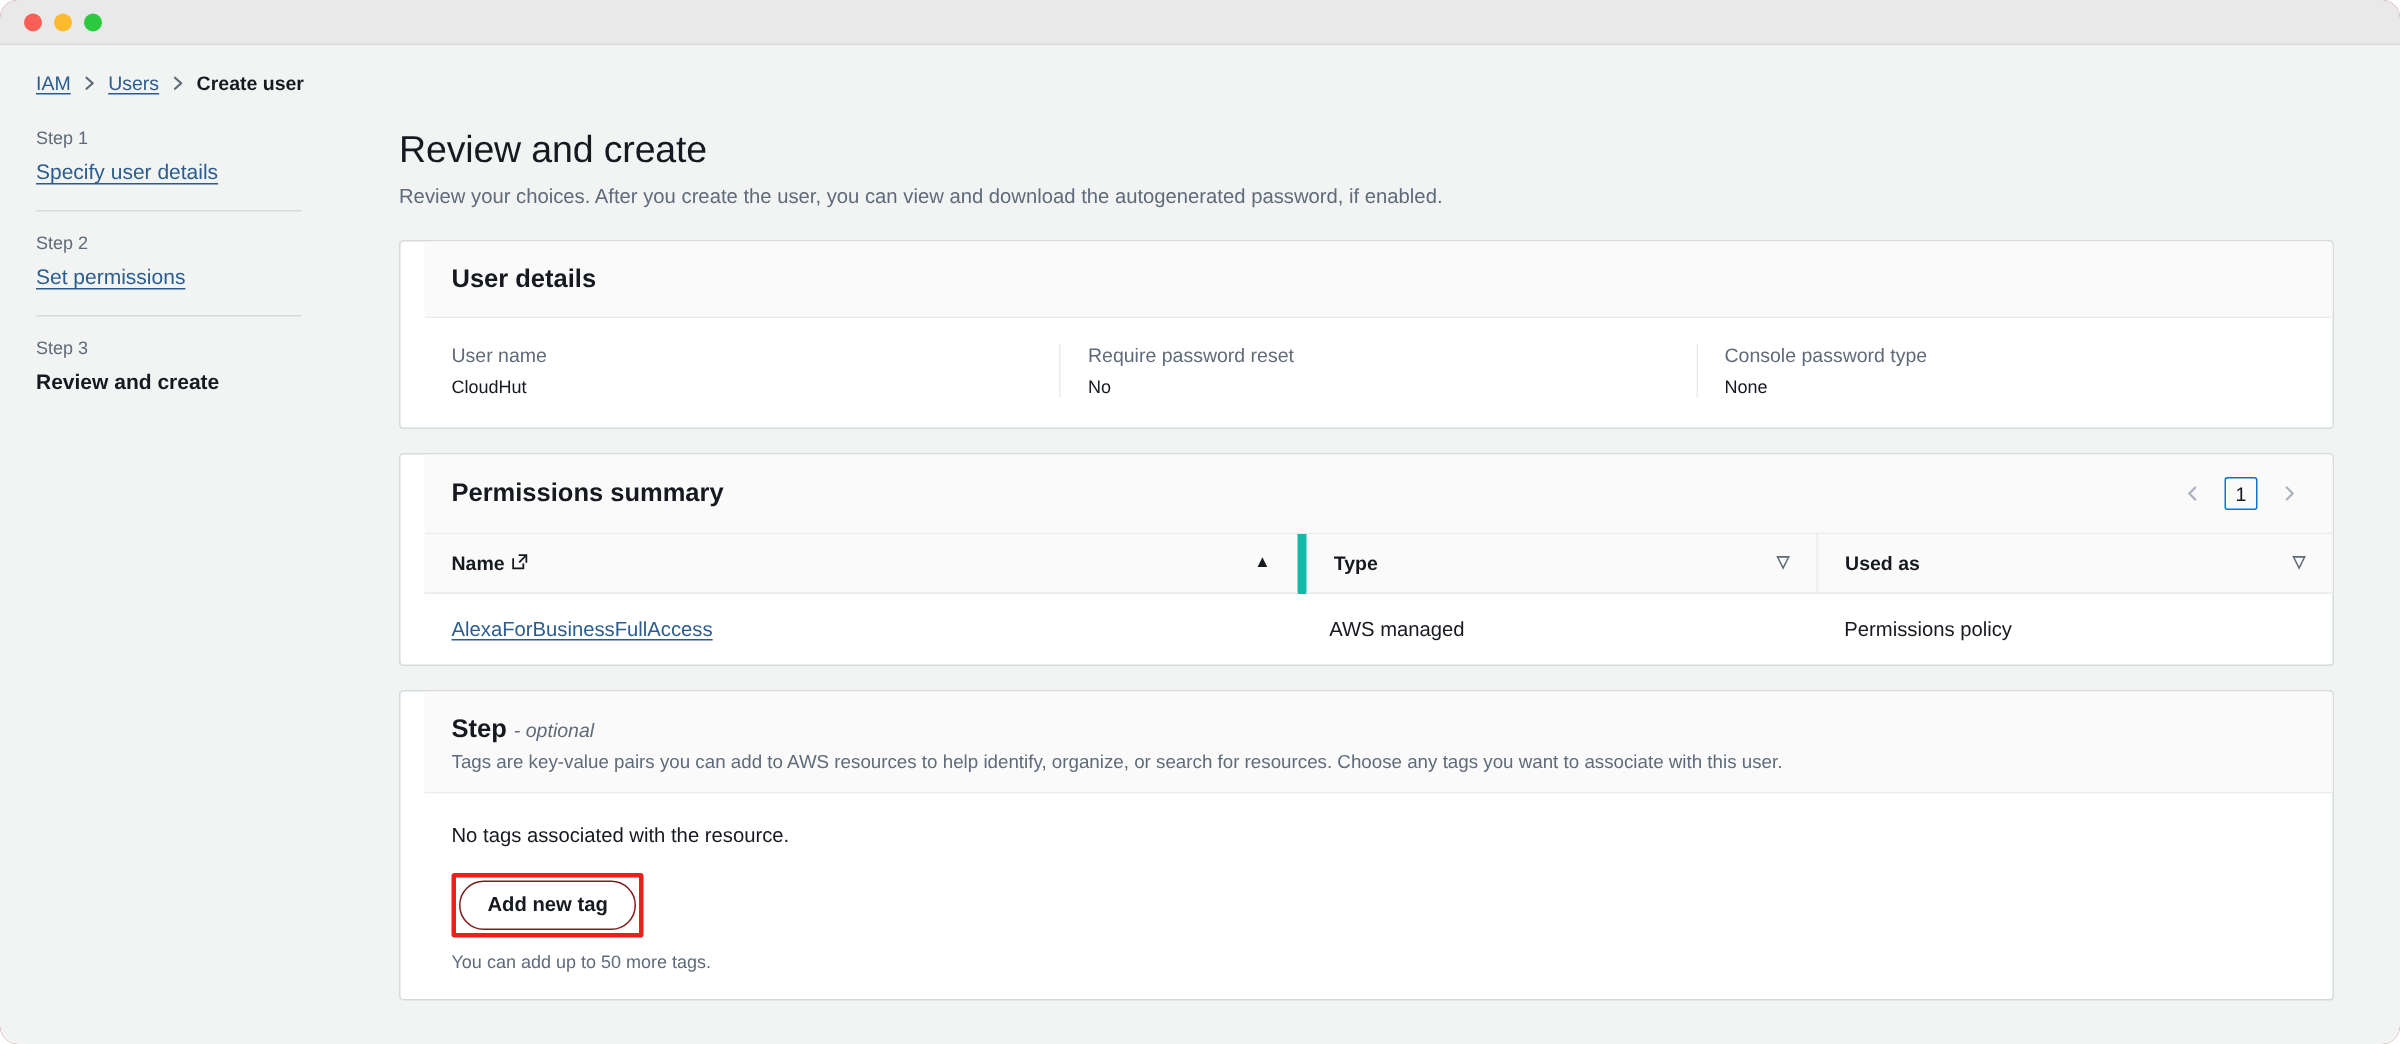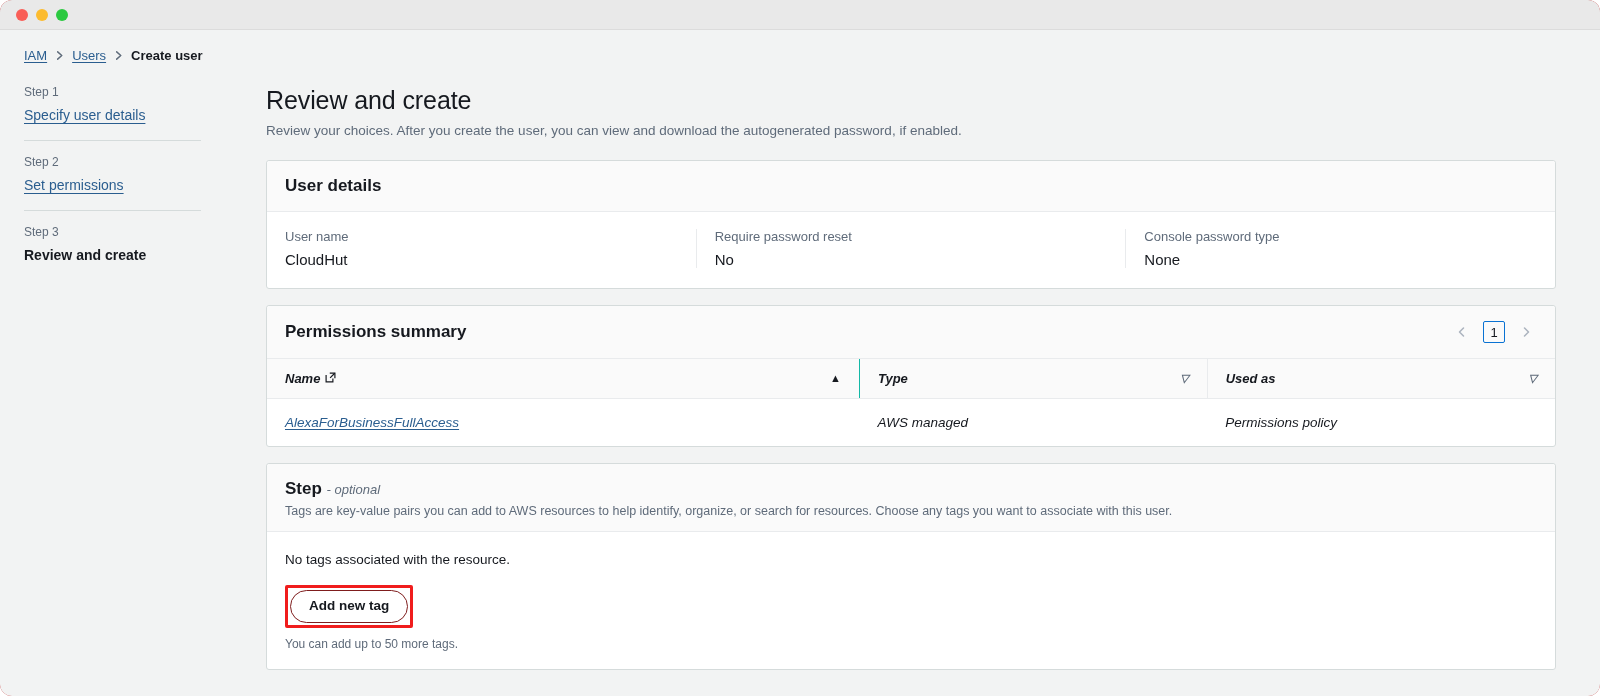--- a/index.html
+++ b/index.html
@@ -113,20 +113,21 @@
     color: #5f6b7a;
     margin: 0 0 22px 0;
   }
 
   
   .card {
     background: #ffffff;
     border: 1px solid #d5dbdb;
     border-radius: 3px;
     margin-bottom: 16px;
+    padding-left: 16px;
   }
   .card-header {
     display: flex;
     align-items: center;
     justify-content: space-between;
     padding: 15px 18px;
     background: #fafafa;
     border-bottom: 1px solid #e9ebed;
     border-radius: 3px 3px 0 0;
   }
@@ -161,21 +162,21 @@
     padding: 0 18px;
     border-left: 1px solid #e9ebed;
   }
   .detail-cell:first-child { border-left: none; }
   .detail-key {
     font-size: 13px;
     color: #5f6b7a;
     margin-bottom: 7px;
   }
   .detail-val {
-    font-size: 15px;
+    font-size: 12px;
     color: #16191f;
   }
 
   
   .pagination {
     display: flex;
     align-items: center;
     gap: 10px;
   }
   .pg-arrow {
@@ -193,21 +194,20 @@
     border-radius: 2px;
     cursor: pointer;
     padding: 0 4px;
   }
 
   
   table.perm-table {
     width: 100%;
     border-collapse: collapse;
     table-layout: fixed;
-    font-style: italic;
   }
   .perm-table th {
     text-align: left;
     font-size: 13px;
     font-weight: bold;
     color: #16191f;
     padding: 12px 18px;
     background: #fafafa;
     border-bottom: 1px solid #e9ebed;
     vertical-align: middle;
@@ -217,21 +217,21 @@
     align-items: center;
     justify-content: space-between;
     gap: 6px;
   }
   .th-label {
     display: inline-flex;
     align-items: center;
     gap: 5px;
   }
   .col-name { width: 46%; }
-  .col-type { width: 27%; border-left: 1px solid #14b8a6; }
+  .col-type { width: 27%; border-left: 6px solid #14b8a6; }
   .col-used { width: 27%; border-left: 1px solid #e9ebed; }
   .perm-table td {
     font-size: 13.5px;
     color: #16191f;
     padding: 16px 18px;
     vertical-align: middle;
   }
   .policy-link {
     color: #2a5d8f;
     text-decoration: underline;

